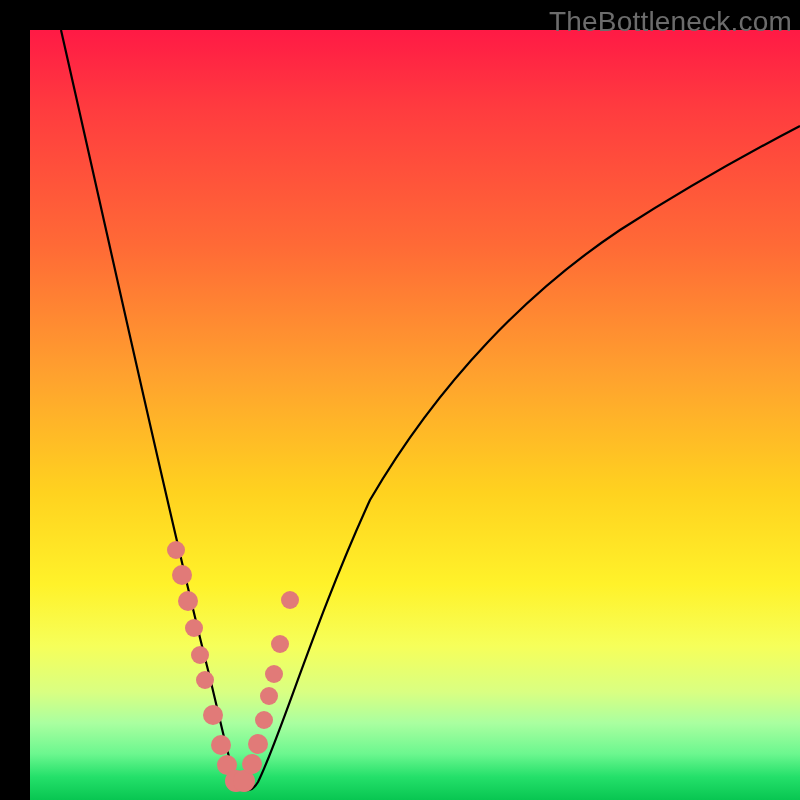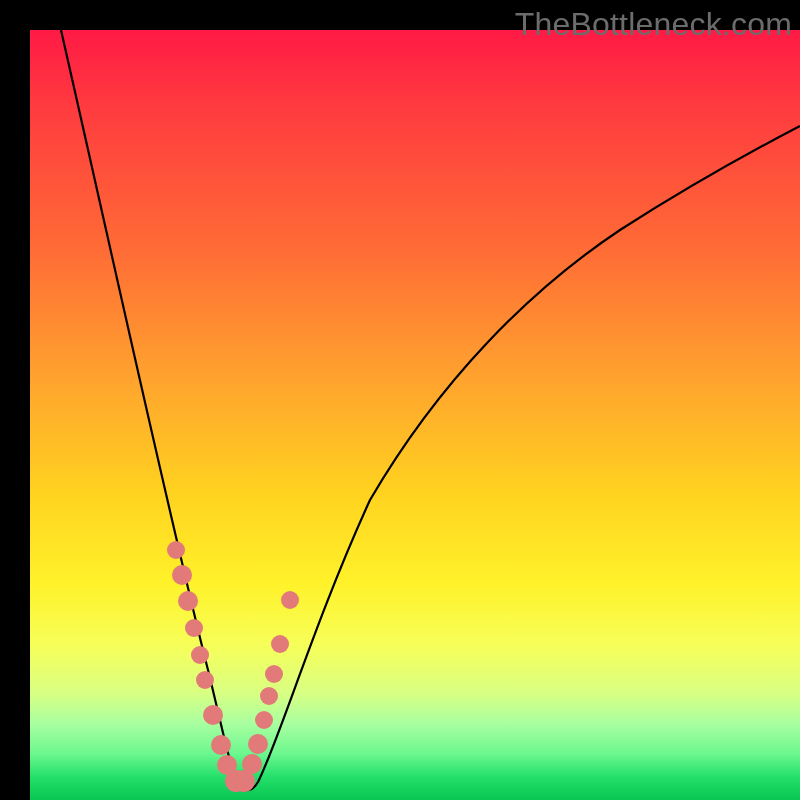--- a/index.html
+++ b/index.html
@@ -38,21 +38,21 @@
       #6cf78f 94%,
       #24e06a 97%,
       #08c651 100%
     );
   }
   .watermark {
     position: absolute;
     top: 6px;
     right: 8px;
     color: #6c6c6c;
-    font-size: 32px;
+    font-size: 28px;
     letter-spacing: 0.2px;
     user-select: none;
     margin-left: 36px;
   }
   svg.curve {
     position: absolute;
     left: 0;
     top: 0;
     width: 770px;
     height: 770px;

